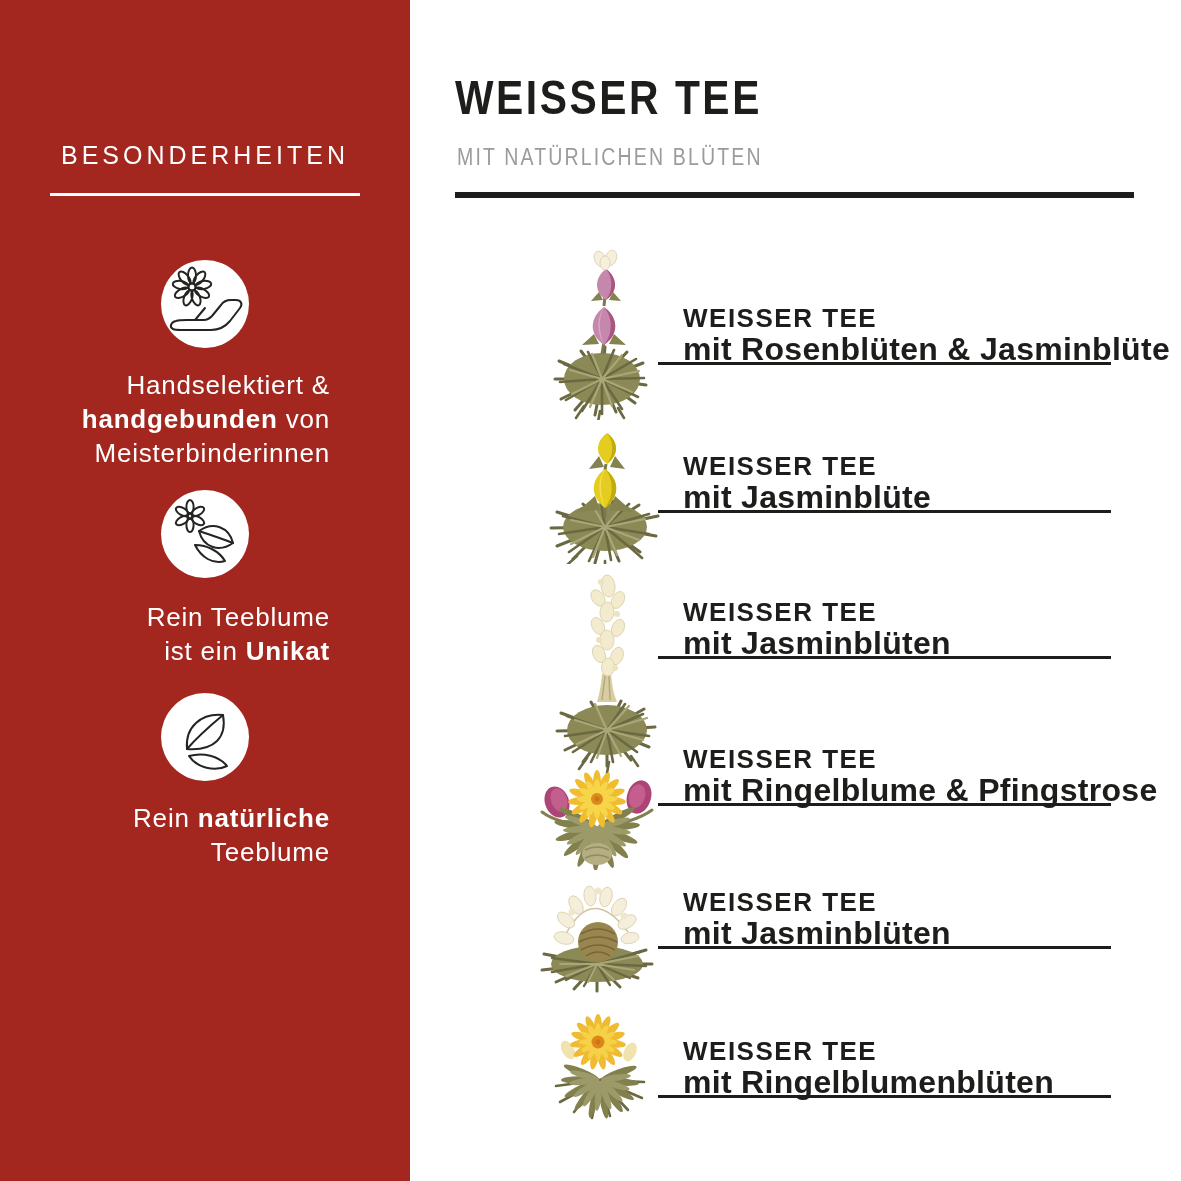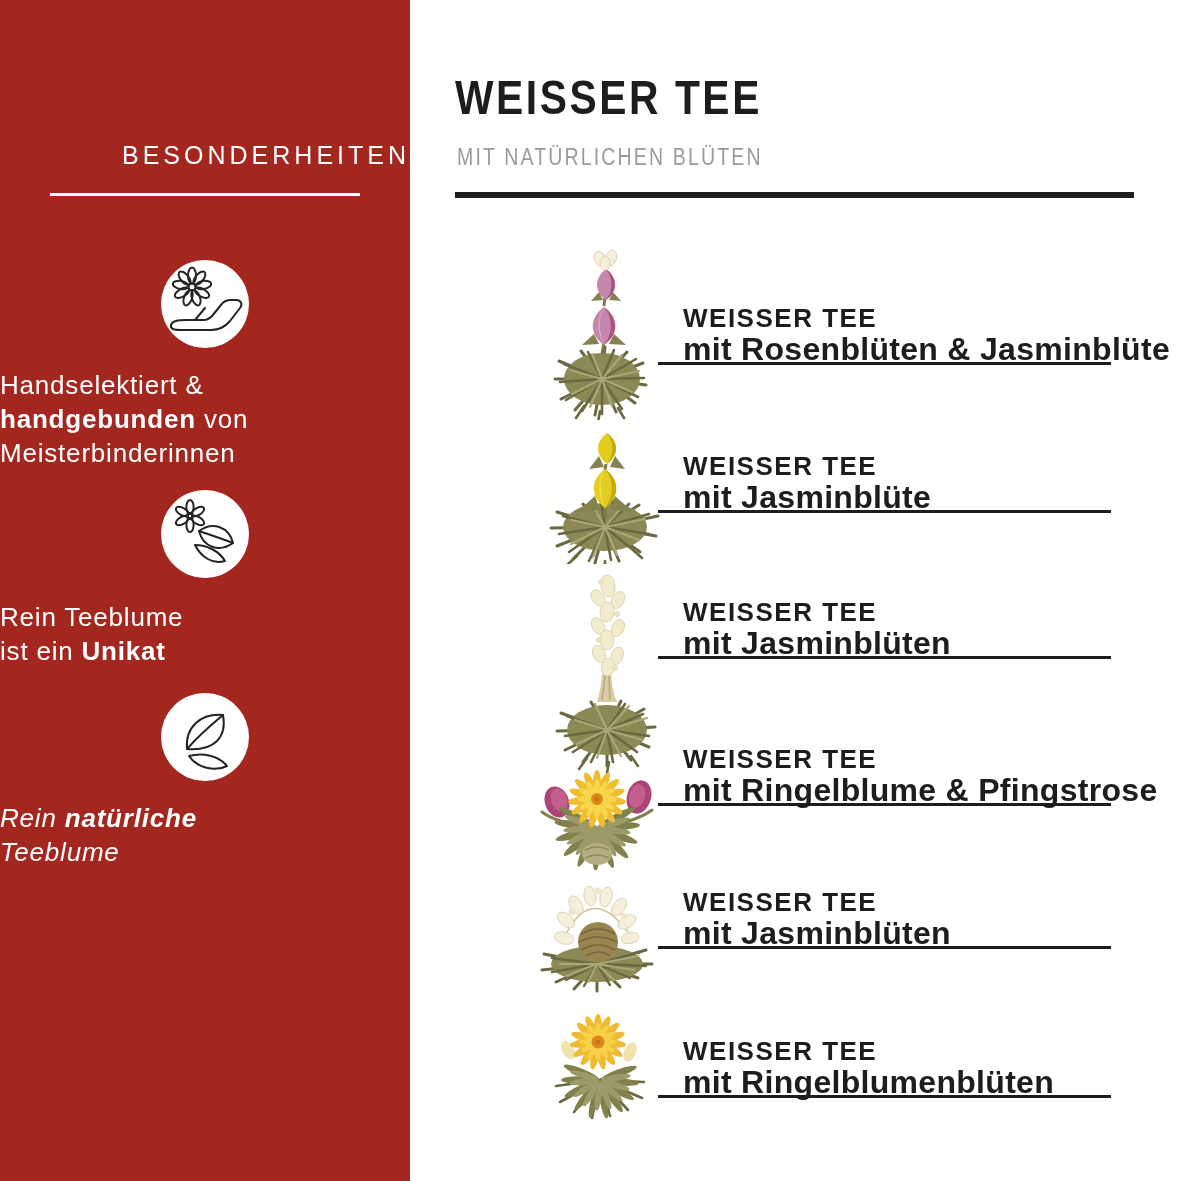--- a/index.html
+++ b/index.html
@@ -1,28 +1,28 @@
 <!DOCTYPE html>
 <html><head>
 <meta charset="utf-8">
 <style>
   html,body{margin:0;padding:0;background:#ffffff;}
   .canvas{position:relative;width:1181px;height:1181px;background:#ffffff;overflow:hidden;
           font-family:"Liberation Sans",sans-serif;color:#1d1d1b;}
   
   .sidebar{position:absolute;left:0;top:0;width:410px;height:1181px;background:#a3261f;}
-  .sb-title{position:absolute;left:0;top:141px;width:410px;text-align:right;color:#ffffff;
+  .sb-title{position:absolute;left:0;top:141px;width:410px;text-align:center;color:#ffffff;
             font-size:25px;font-weight:400;letter-spacing:4px;}
   .sb-rule{position:absolute;left:50px;top:193px;width:310px;height:3px;background:#ffffff;}
   .circle{position:absolute;width:88px;height:88px;border-radius:50%;background:#ffffff;left:161px;}
   .c1{top:260px;} .c2{top:490px;} .c3{top:693px;}
   .circle svg{position:absolute;left:0;top:0;}
-  .sb-text{position:absolute;left:0;width:330px;text-align:left;color:#ffffff;
+  .sb-text{position:absolute;left:0;width:330px;text-align:right;color:#ffffff;
            font-size:26px;line-height:34px;letter-spacing:0.8px;font-weight:400;}
-  .t1{top:368px;} .t2{top:600px;} .t3{top:801px;font-style:italic;}
+  .t1{top:368px;} .t2{top:600px;} .t3{top:801px;}
   .sb-text b{font-weight:700;}
   
   .main-title{position:absolute;left:455px;top:70px;font-size:48px;font-weight:700;
               letter-spacing:3px;color:#1d1d1b;transform:scaleX(0.85);transform-origin:left top;
               white-space:nowrap;}
   .main-sub{position:absolute;left:457px;top:144px;font-size:23px;font-weight:400;
             letter-spacing:2.5px;color:#9b9b9b;transform:scaleX(0.85);transform-origin:left top;
             white-space:nowrap;}
   .main-rule{position:absolute;left:455px;top:192px;width:679px;height:6px;background:#1d1d1b;}
   

